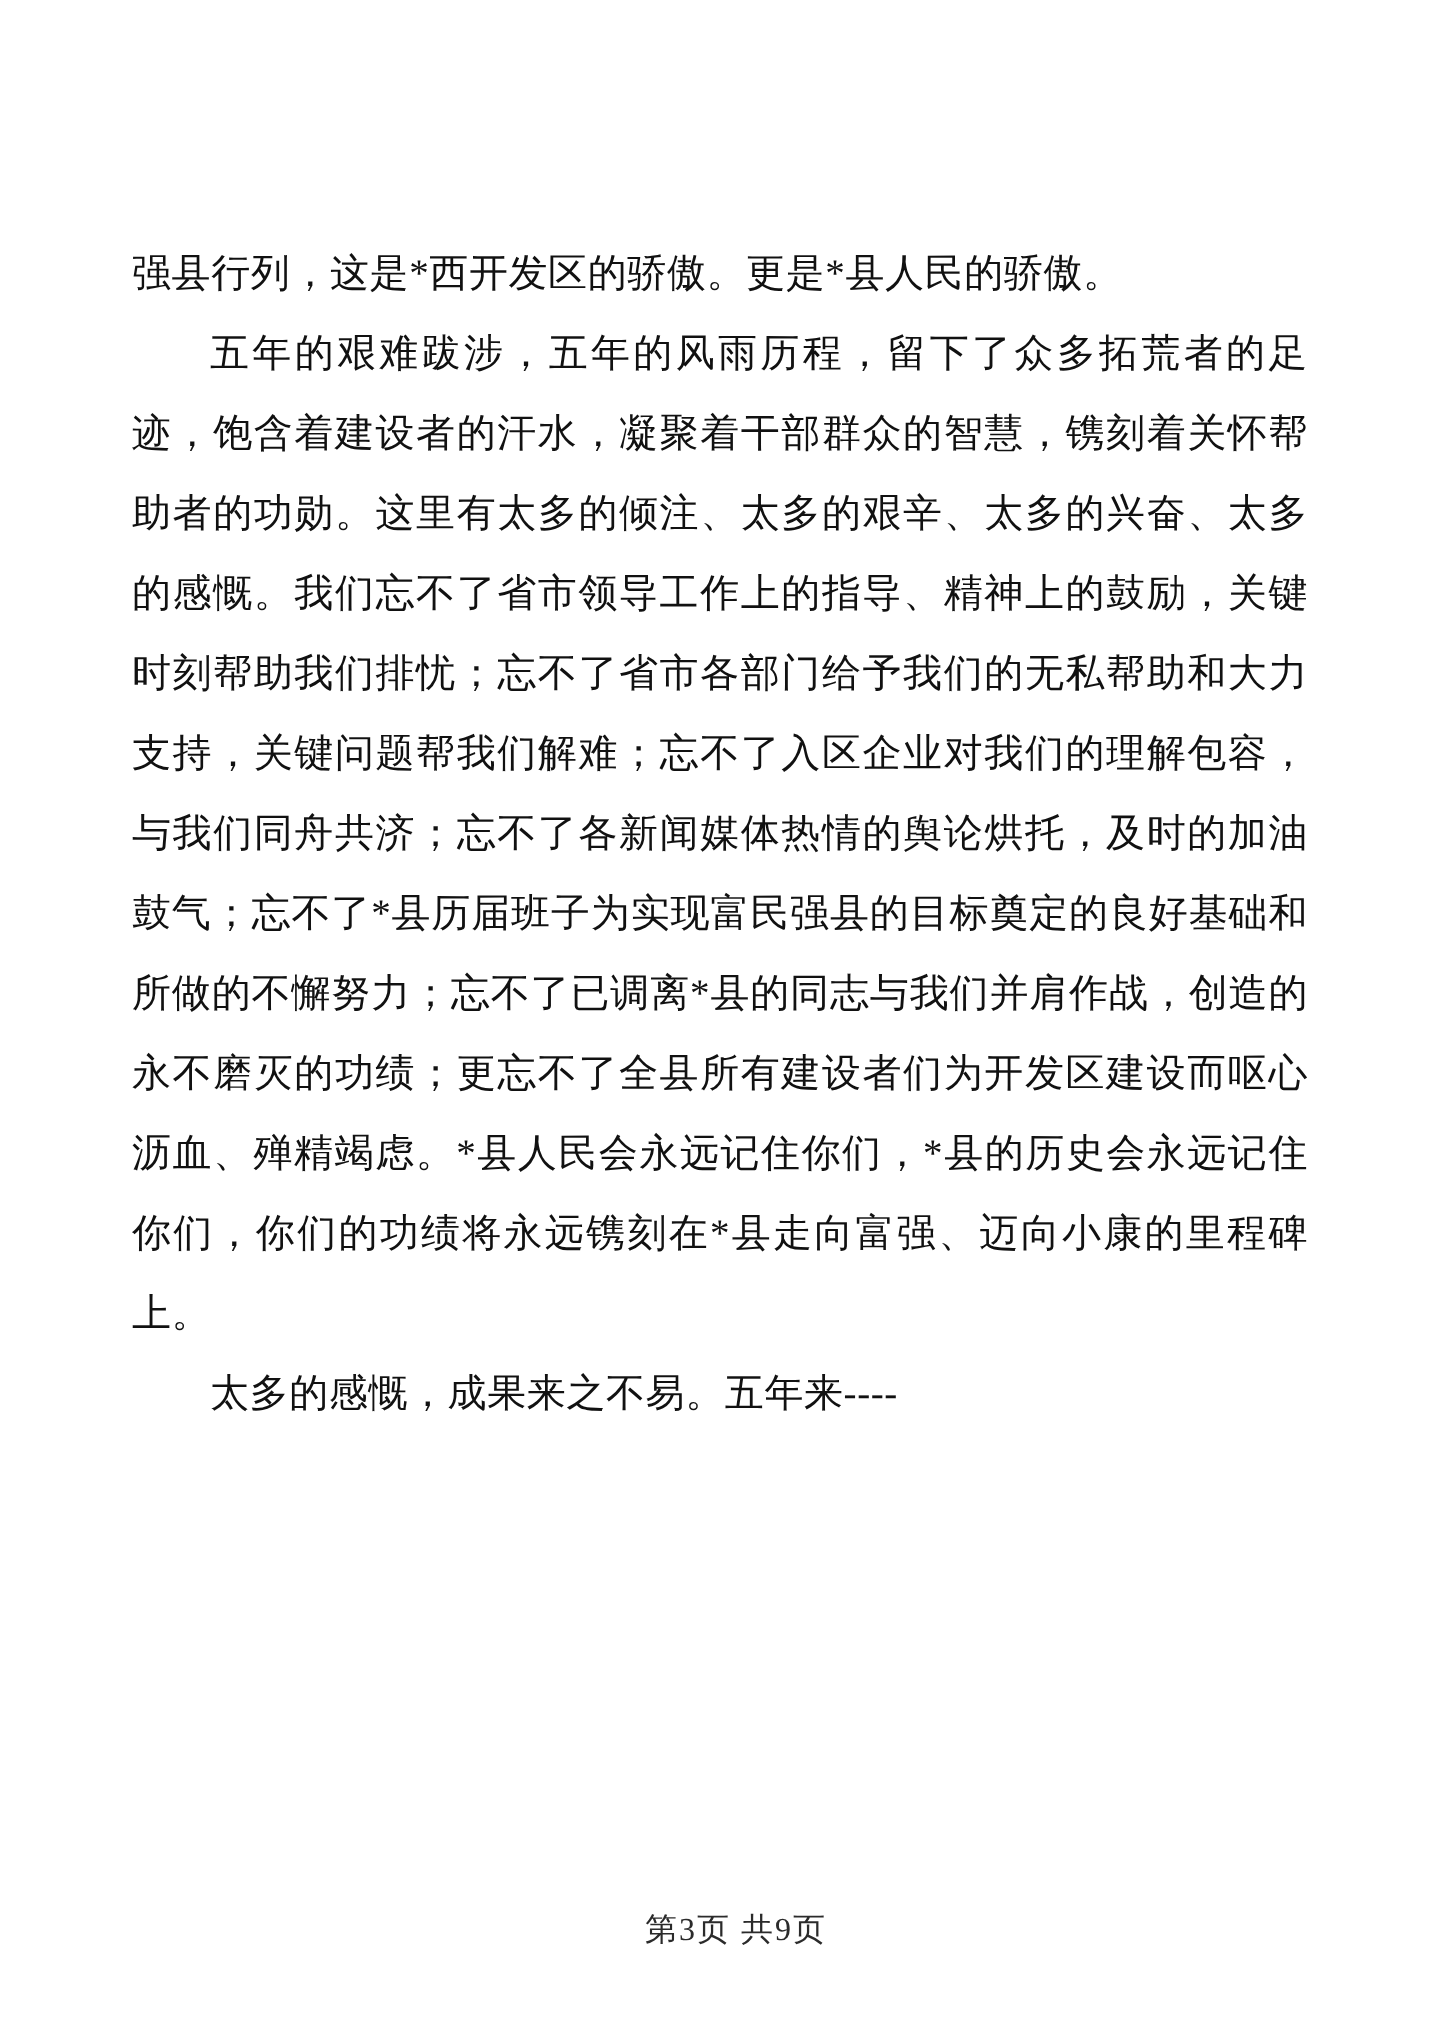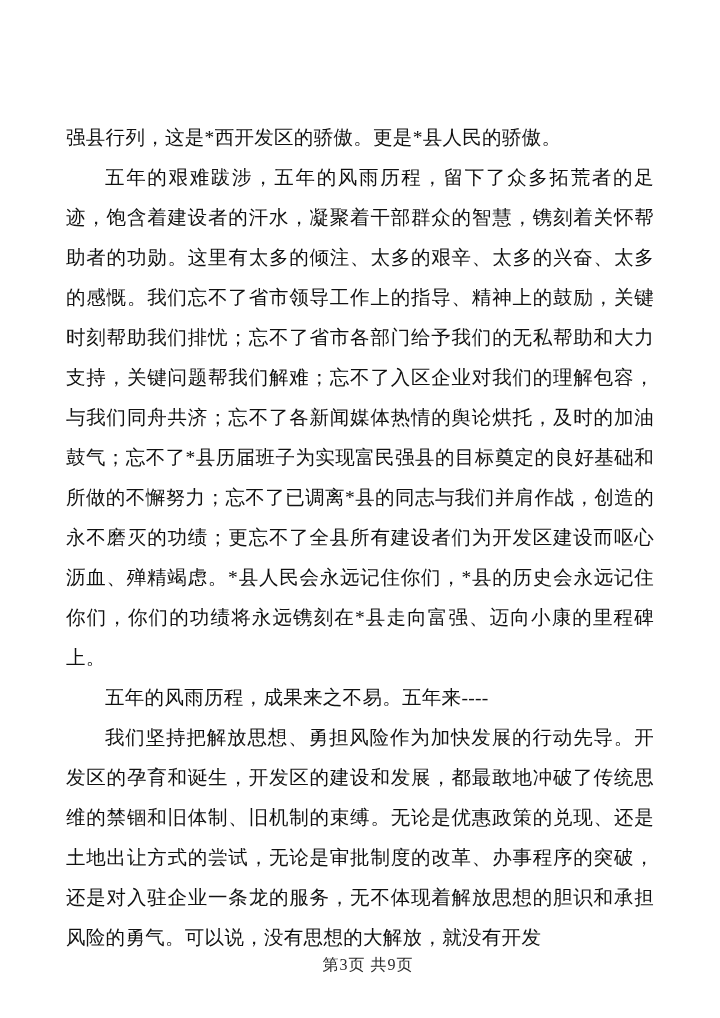--- a/index.html
+++ b/index.html
@@ -51,17 +51,16 @@
     font-family: "Liberation Serif", "DejaVu Serif", serif;
   }
 </style>
 </head>
 <body>
 
 <div class="page">
   <div class="doc-body">
     <p class="para">强县行列，这是*西开发区的骄傲。更是*县人民的骄傲。</p>
     <p class="para indent">五年的艰难跋涉，五年的风雨历程，留下了众多拓荒者的足迹，饱含着建设者的汗水，凝聚着干部群众的智慧，镌刻着关怀帮助者的功勋。这里有太多的倾注、太多的艰辛、太多的兴奋、太多的感慨。我们忘不了省市领导工作上的指导、精神上的鼓励，关键时刻帮助我们排忧；忘不了省市各部门给予我们的无私帮助和大力支持，关键问题帮我们解难；忘不了入区企业对我们的理解包容，与我们同舟共济；忘不了各新闻媒体热情的舆论烘托，及时的加油鼓气；忘不了*县历届班子为实现富民强县的目标奠定的良好基础和所做的不懈努力；忘不了已调离*县的同志与我们并肩作战，创造的永不磨灭的功绩；更忘不了全县所有建设者们为开发区建设而呕心沥血、殚精竭虑。*县人民会永远记住你们，*县的历史会永远记住你们，你们的功绩将永远镌刻在*县走向富强、迈向小康的里程碑上。</p>
-    <p class="para indent">五年的风雨历程，成果来之不易。五年来----</p>
-    <p class="para indent">我们坚持把解放思想、勇担风险作为加快发展的行动先导。开发区的孕育和诞生，开发区的建设和发展，都最敢地冲破了传统思维的禁锢和旧体制、旧机制的束缚。无论是优惠政策的兑现、还是土地出让方式的尝试，无论是审批制度的改革、办事程序的突破，还是对入驻企业一条龙的服务，无不体现着解放思想的胆识和承担风险的勇气。可以说，没有思想的大解放，就没有开发</p>
+    <p class="para indent">太多的感慨，成果来之不易。五年来----</p>
   </div>
   <div class="footer">第3页 共9页</div>
 </div>
 
 </body></html>

